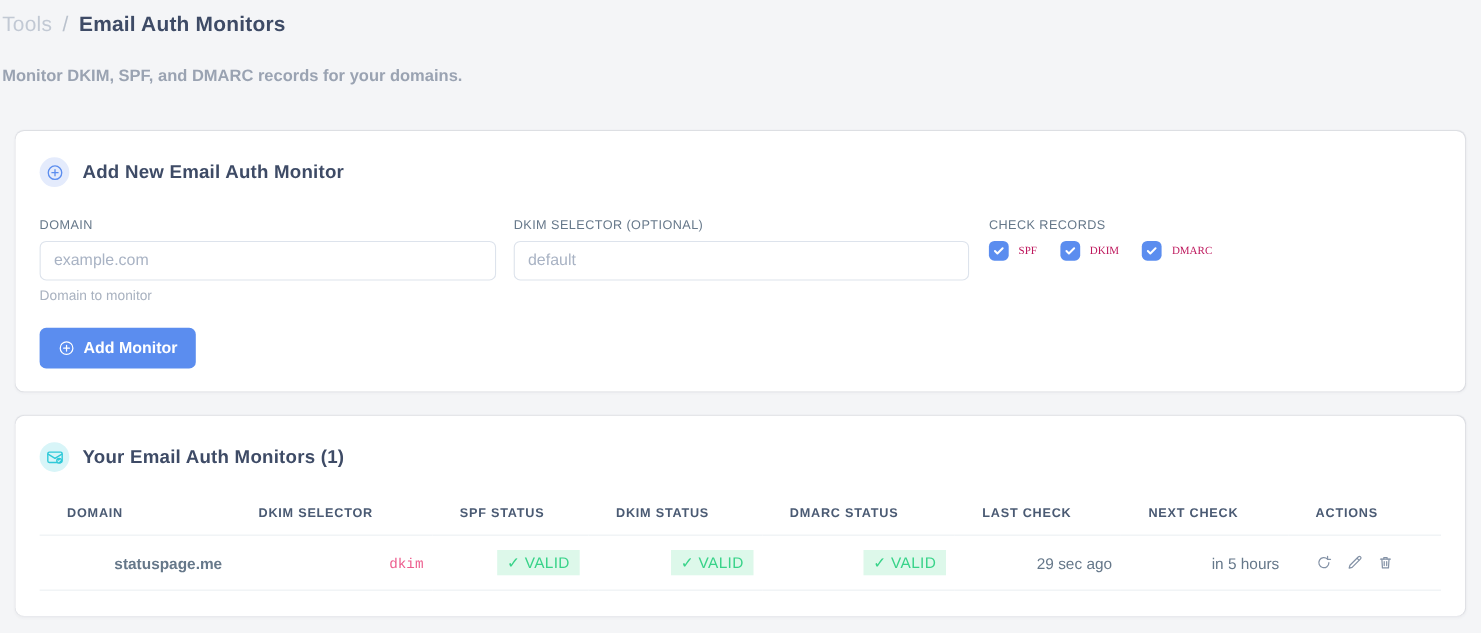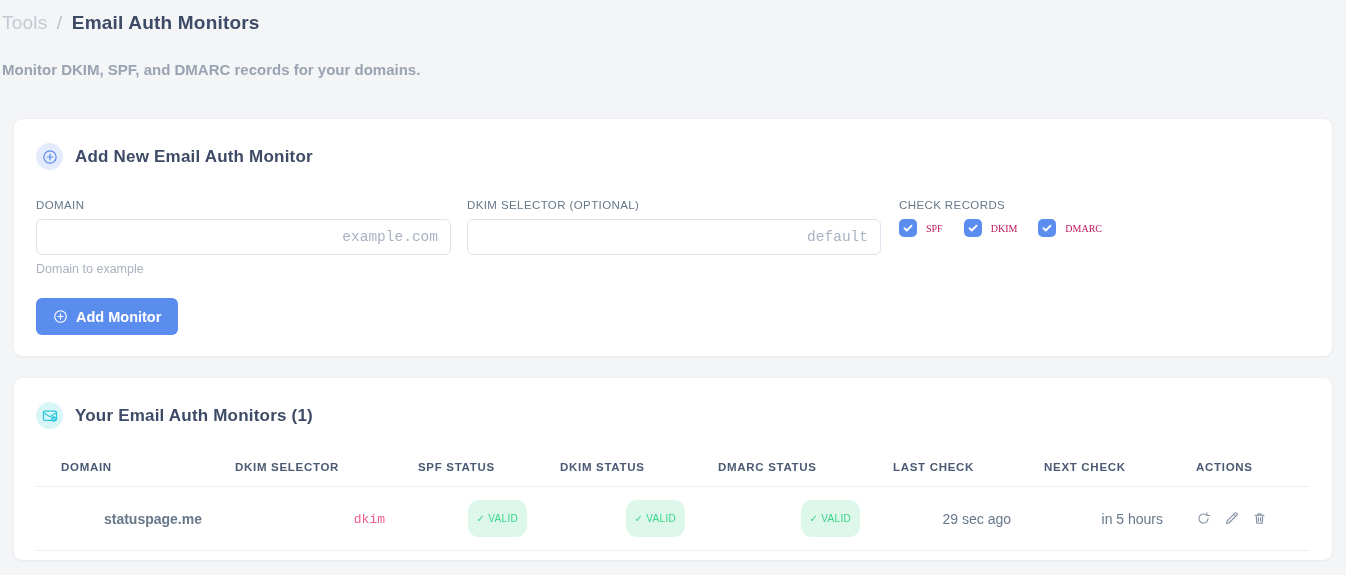--- a/index.html
+++ b/index.html
@@ -42,22 +42,22 @@
   .form-col-dkim { width: 414px; }
   .form-col-checks { flex: 1; padding-left: 2px; }
   .field-label {
     display: block; font-size: 11.5px; color: #66788a;
     letter-spacing: .4px; margin-bottom: 8px; font-weight: 400;
   }
   .text-input {
     width: 100%; height: 36px;
     border: 1px solid #dde3ec; border-radius: 6px;
     padding: 0 12px; font-size: 14.5px; color: #3e4b66;
-    font-family: Liberation Mono, monospace;
-    outline: none; background: #fff; text-align: right;
+    font-family: Liberation Sans, sans-serif;
+    outline: none; background: #fff;
   }
   .text-input::placeholder { color: #a9b3c4; }
   .field-helper { margin-top: 7px; font-size: 12.5px; color: #a9b2c0; }
 
   .checkbox-row { display: flex; align-items: center; gap: 21px; margin-top: 2px; }
   .checkbox-group { display: flex; align-items: center; gap: 9px; cursor: pointer; }
   .checkbox-box {
     width: 18px; height: 18px; border-radius: 5px;
     background: #5b8def; display: flex; align-items: center; justify-content: center;
   }
@@ -92,22 +92,22 @@
     border-bottom: 1px solid #eceff3;
     font-size: 14px; color: #66788a; white-space: nowrap; overflow: hidden;
   }
   td.cell-domain { font-weight: 700; color: #4a5568; font-size: 15px; }
   td.cell-selector .code {
     font-family: "Liberation Mono", "DejaVu Sans Mono", monospace;
     font-size: 13px; color: #ed5f8f;
   }
   .badge-valid {
     display: inline-block; background: #ddf8ea; color: #38d389;
-    font-size: 10px; font-weight: 400; border-radius: 11px;
-    padding: 13px 9px; letter-spacing: .3px;
+    font-size: 14px; font-weight: 400; border-radius: 0;
+    padding: 3px 9px; letter-spacing: .3px;
   }
   td.cell-last { color: #5d6b7e; }
   td.cell-next { color: #b3bcc9; }
   .actions-cell { display: flex; align-items: center; gap: 13px; }
   .action-btn {
     background: none; border: none; padding: 0; cursor: pointer;
     color: #8492a6; display: inline-flex;
   }
   .action-btn svg { width: 15px; height: 15px; }
 </style>
@@ -131,21 +131,21 @@
           <path d="M12 7.8v8.4M7.8 12h8.4"></path>
       </svg>
     </span>
     <span class="card-title">Add New Email Auth Monitor</span>
   </div>
 
   <div class="form-row">
     <div class="form-col-domain">
       <label class="field-label">DOMAIN</label>
       <input class="text-input" type="text" placeholder="example.com" style="">
-      <div class="field-helper">Domain to example</div>
+      <div class="field-helper">Domain to monitor</div>
     </div>
 
     <div class="form-col-dkim">
       <label class="field-label">DKIM SELECTOR (OPTIONAL)</label>
       <input class="text-input" type="text" placeholder="default" style="">
     </div>
 
     <div class="form-col-checks">
       <label class="field-label">CHECK RECORDS</label>
       <div class="checkbox-row">

